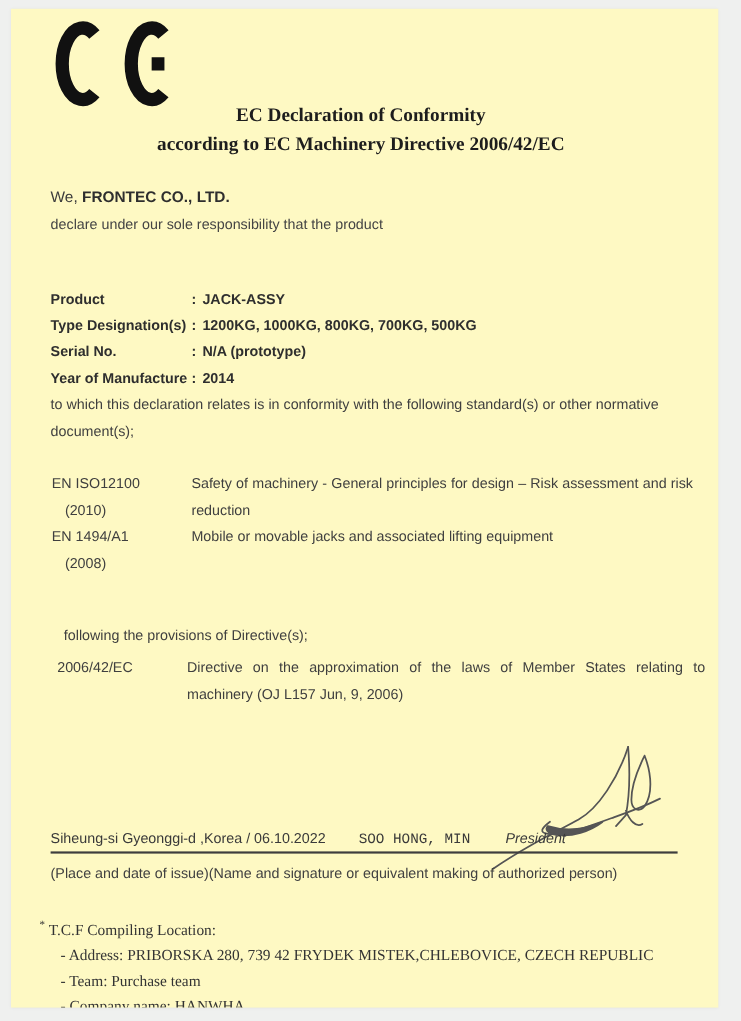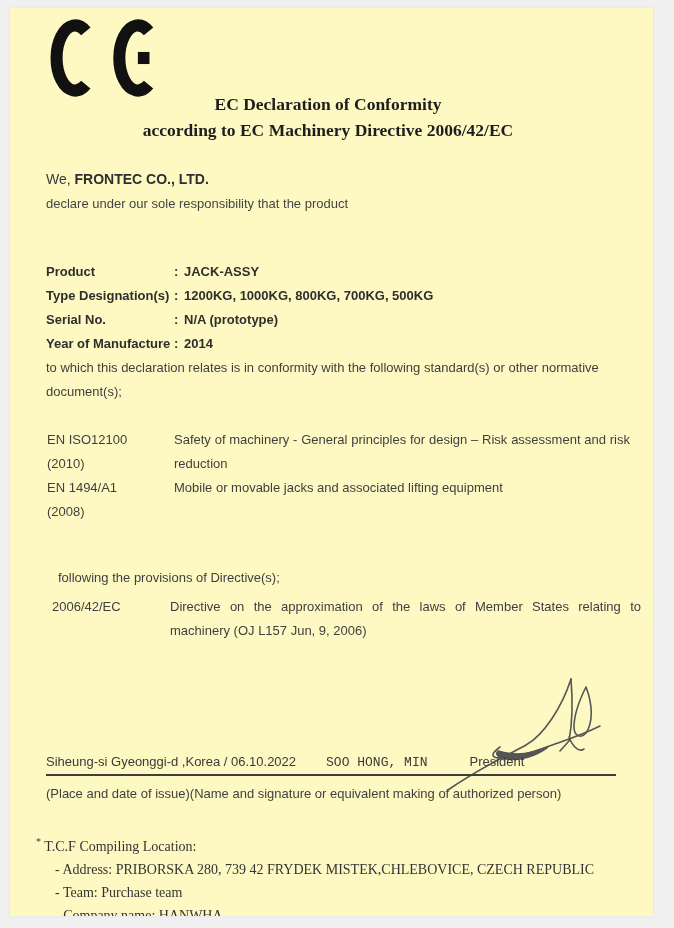--- a/index.html
+++ b/index.html
@@ -30,34 +30,34 @@
   
   .product{left:36px;top:252px;font-size:13px;line-height:24px;}
   .p-row{font-weight:700;color:#2e2e2e;}
   .p-label{display:inline-block;width:128px;}
   .p-colon{display:inline-block;width:10px;}
   .p-plain{font-weight:400;color:#3f3f3f;}
   
   .standards{left:37px;top:420px;font-size:13px;line-height:24px;color:#3f3f3f;}
   .std-row{display:flex;position:relative;align-items:flex-start;}
   .std-code{width:127px;flex:0 0 127px;}
-  .std-year{position:absolute;left:0;top:24px;}
+  .std-year{position:absolute;left:12px;top:24px;}
   .std-desc{width:456px;text-align:justify;}
   .std-desc.single{text-align:left;}
   
   .prov-head{left:48px;top:562px;font-size:13px;color:#3f3f3f;}
   .directive{left:36px;top:587px;font-size:13px;line-height:24px;color:#3f3f3f;display:flex;gap:12px;}
   .dir-code{width:112px;flex:0 0 112px;padding-left:6px;box-sizing:border-box;}
   .dir-desc{width:471px;text-align:justify;}
   
   .sig-svg{left:430px;top:655px;width:172px;height:130px;}
   .sign-line{left:36px;top:746px;width:570px;border-bottom:2px solid #3e3e3e;
     padding-bottom:4px;font-size:13px;color:#3a3a3a;white-space:nowrap;}
   .sign-line .gap1{margin-left:30px;font-family:Liberation Mono, monospace;}
-  .sign-line .gap2{margin-left:42px;}
+  .sign-line .gap2{margin-left:32px;font-style:italic;}
   .sign-caption{left:36px;top:778px;font-size:13px;color:#414141;}
   
   .tcf{left:26px;top:822px;font-family:"Liberation Serif","DejaVu Serif",serif;
     font-size:14px;line-height:23px;color:#333;}
   .tcf .item{margin-left:19px;}
   .tcf sup{font-size:10px;}
 </style>
 </head>
 <body>
 

